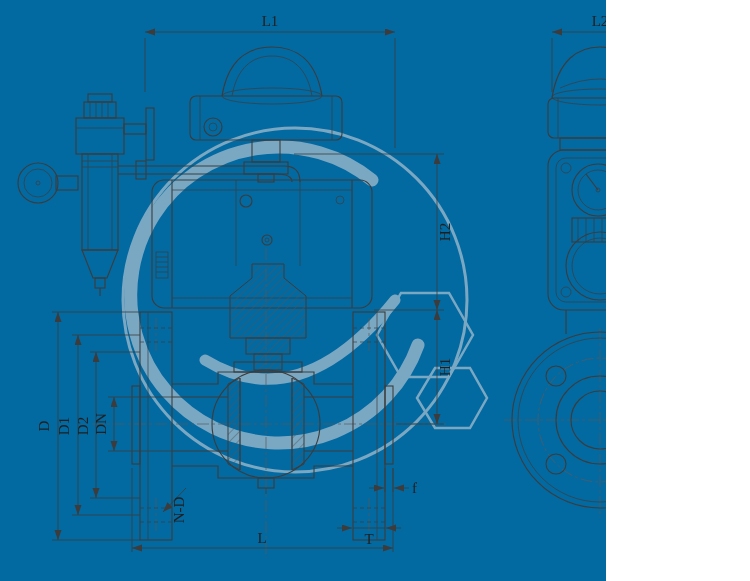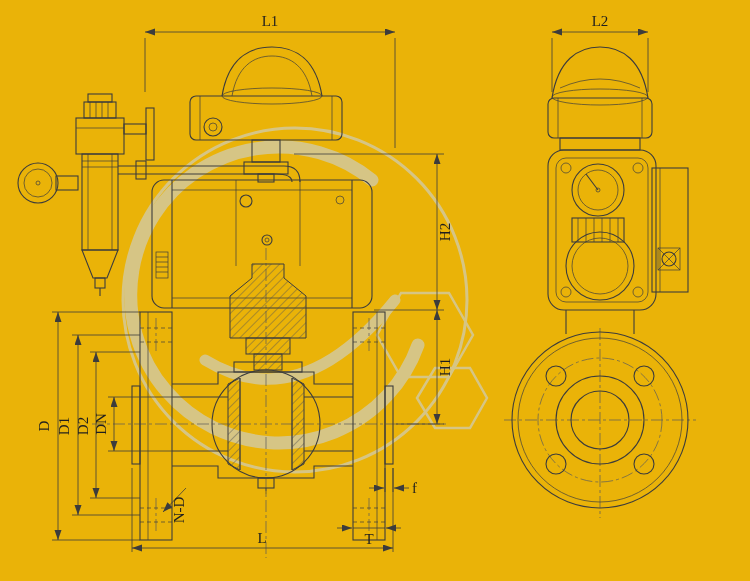--- a/index.html
+++ b/index.html
@@ -1,16 +1,16 @@
 <!DOCTYPE html>
 <html><head>
 <meta charset="utf-8">
 <style>
   html,body{margin:0;padding:0;background:#ffffff;}
-  .canvas{position:relative;width:750px;height:581px;background:#eab308;overflow:hidden;
+  .canvas{position:relative;width:606px;height:581px;background:#0369a1;overflow:hidden;
           font-family:"Liberation Serif", serif;}
   svg{position:absolute;left:0;top:0;}
   .s  {stroke:#3c3c3c;fill:none;stroke-width:1.1;}
   .t  {stroke-width:0.7;}
   .cl {stroke:#5a5a5a;fill:none;stroke-width:0.7;stroke-dasharray:12 3 3 3;}
   .dash{stroke-dasharray:4 3;}
   .dim{stroke:#3c3c3c;fill:none;stroke-width:0.8;}
   .hatched{fill:url(#hatch);stroke:#3c3c3c;stroke-width:1;}
   text.lbl{font-family:"Liberation Serif", serif;font-size:15px;fill:#1f1f1f;}
   .wm{stroke:#c9d2d9;fill:none;opacity:0.6;}

